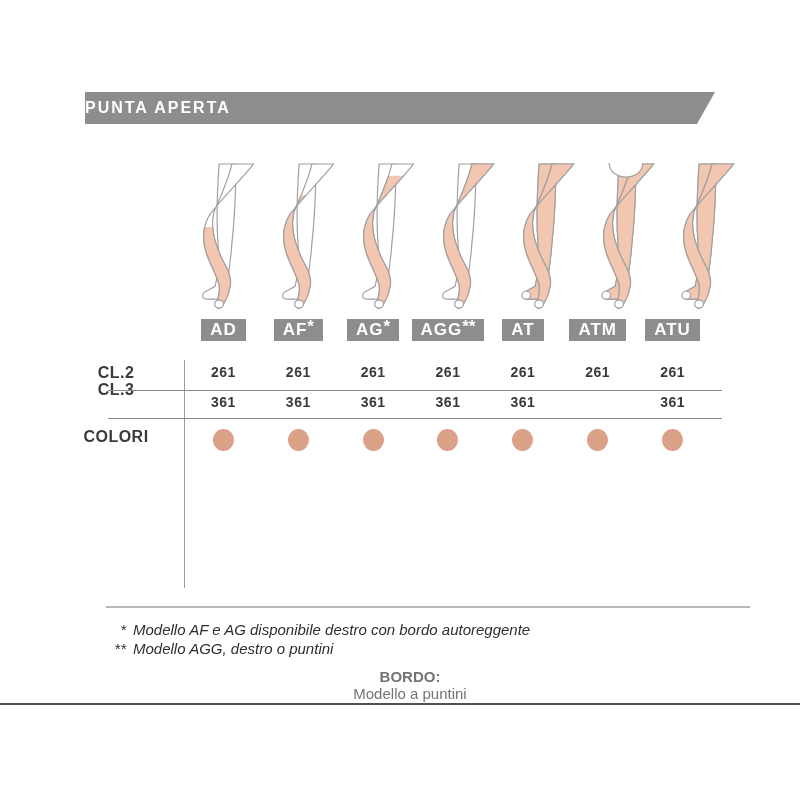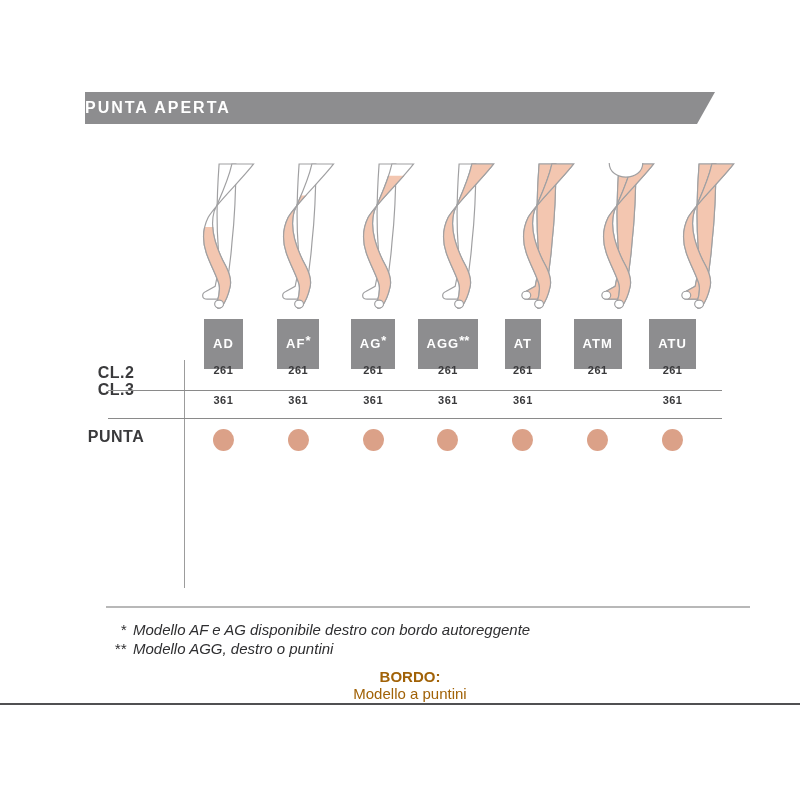--- a/index.html
+++ b/index.html
@@ -12,25 +12,25 @@
           background:var(--banner-bg);display:flex;align-items:center;justify-content:flex-start;
           clip-path:polygon(0 0,100% 0,calc(100% - 18px) 100%,0 100%);}
   .banner span{color:#fff;font-weight:bold;font-size:16px;letter-spacing:2px;}
 
   .col-grid{position:absolute;left:186px;width:524px;display:grid;grid-template-columns:repeat(7,1fr);}
   #figures-row{top:160px;height:150px;}
   .fig-cell{display:flex;justify-content:center;align-items:flex-end;}
 
   #labels-row{top:319px;}
   .label-cell{display:flex;justify-content:center;}
-  .model-box{background:var(--label-bg);color:#fff;font-weight:bold;font-size:13px;
-             letter-spacing:1px;padding:16px 9px;line-height:18px;white-space:nowrap;}
+  .model-box{background:var(--label-bg);color:#fff;font-weight:bold;font-size:17px;
+             letter-spacing:1px;padding:2px 9px;line-height:18px;white-space:nowrap;}
   .ast{position:relative;top:-3px;letter-spacing:0;}
 
-  .val-cell{text-align:center;font-weight:bold;font-size:11px;color:var(--text-dark);letter-spacing:.5px;}
+  .val-cell{text-align:center;font-weight:bold;font-size:14px;color:var(--text-dark);letter-spacing:.5px;}
   #cl2-row{top:364px;}
   #cl3-row{top:394px;}
   #dots-row{top:429px;}
   .dot{width:21px;height:22px;border-radius:50%;background:var(--dot);margin:0 auto;}
 
   .row-label{position:absolute;left:55px;width:122px;text-align:center;font-weight:bold;
              font-size:16px;color:var(--text-dark);letter-spacing:.5px;}
   #lbl-cl2{top:364px;}
   #lbl-cl3{top:381px;}
   #lbl-colori{top:428px;}
@@ -39,21 +39,21 @@
   .hline{position:absolute;left:108px;width:614px;height:1px;background:#8a8a8a;}
   #hline-1{top:390px;}
   #hline-2{top:418px;}
   .hline-light{position:absolute;left:106px;top:606px;width:644px;height:2px;background:#b8b8b8;}
   .bottom-rule{position:absolute;left:0;top:703px;width:800px;height:2px;background:#505052;}
 
   .footnotes{position:absolute;left:104px;top:620px;}
   .footnote{display:flex;font-style:italic;font-size:15px;color:#2e2e30;line-height:19px;}
   .fn-marker{width:22px;text-align:right;margin-right:7px;}
 
-  .bordo{position:absolute;left:260px;top:668px;width:300px;text-align:center;color:#a16207;}
+  .bordo{position:absolute;left:260px;top:668px;width:300px;text-align:center;color:#737373;}
   .bordo-label{font-weight:bold;font-size:15px;line-height:17px;}
   .bordo-value{font-size:15px;line-height:17px;}
 
   .leg-white{fill:#fff;stroke:var(--leg-outline);stroke-width:1.2;}
   .leg-pink{fill:var(--leg-fill);stroke:var(--leg-outline);stroke-width:1.2;}
 </style>
 </head>
 <body>
 
 <div class="page" style="--banner-bg: #8D8D8F; --label-bg: #8D8D8F; --text-dark: #3A3A3C; --dot: #DBA188; --leg-fill: #F3C6B0; --leg-outline: #A0A0A2;">
@@ -181,21 +181,21 @@
       <div class="label-cell">
         <span class="model-box">ATM</span>
       </div>
       <div class="label-cell">
         <span class="model-box">ATU</span>
       </div>
     </div>
 
   <div class="row-label" id="lbl-cl2">CL.2</div>
   <div class="row-label" id="lbl-cl3">CL.3</div>
-  <div class="row-label" id="lbl-colori">PUNTA</div>
+  <div class="row-label" id="lbl-colori">COLORI</div>
 
   <div class="col-grid" id="cl2-row">
       <div class="val-cell">261</div>
       <div class="val-cell">261</div>
       <div class="val-cell">261</div>
       <div class="val-cell">261</div>
       <div class="val-cell">261</div>
       <div class="val-cell">261</div>
       <div class="val-cell">261</div>
     </div>

